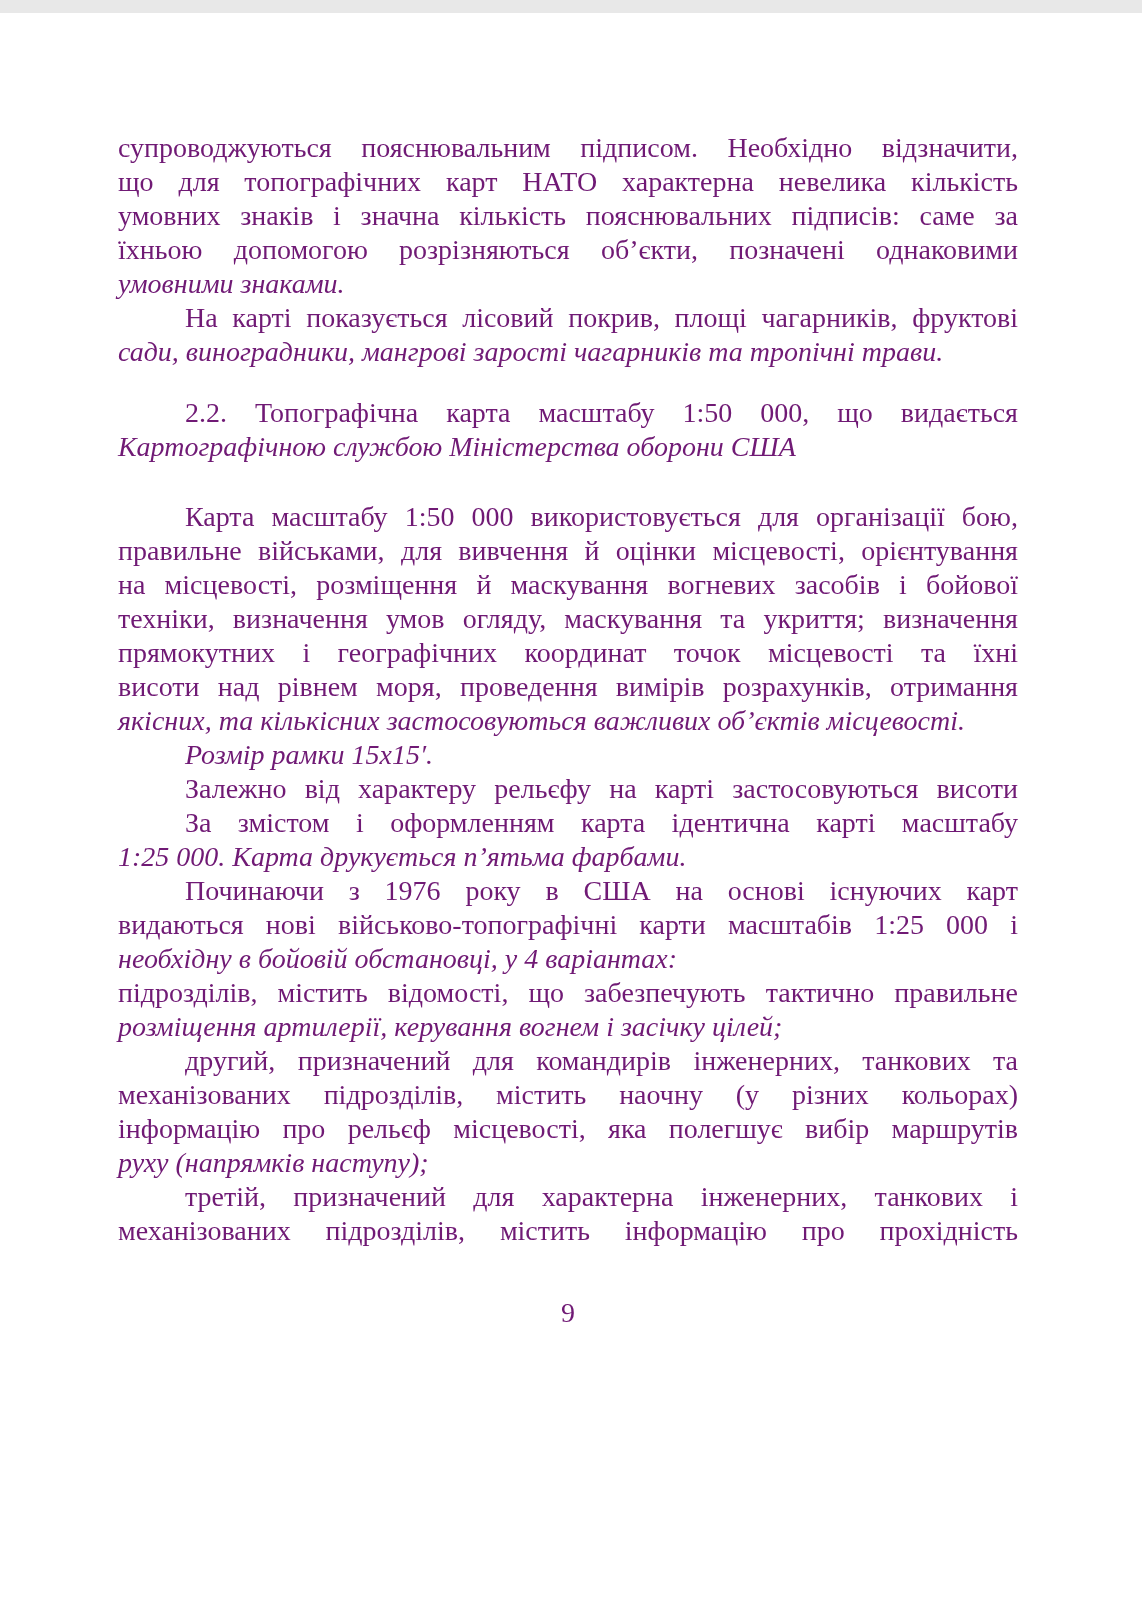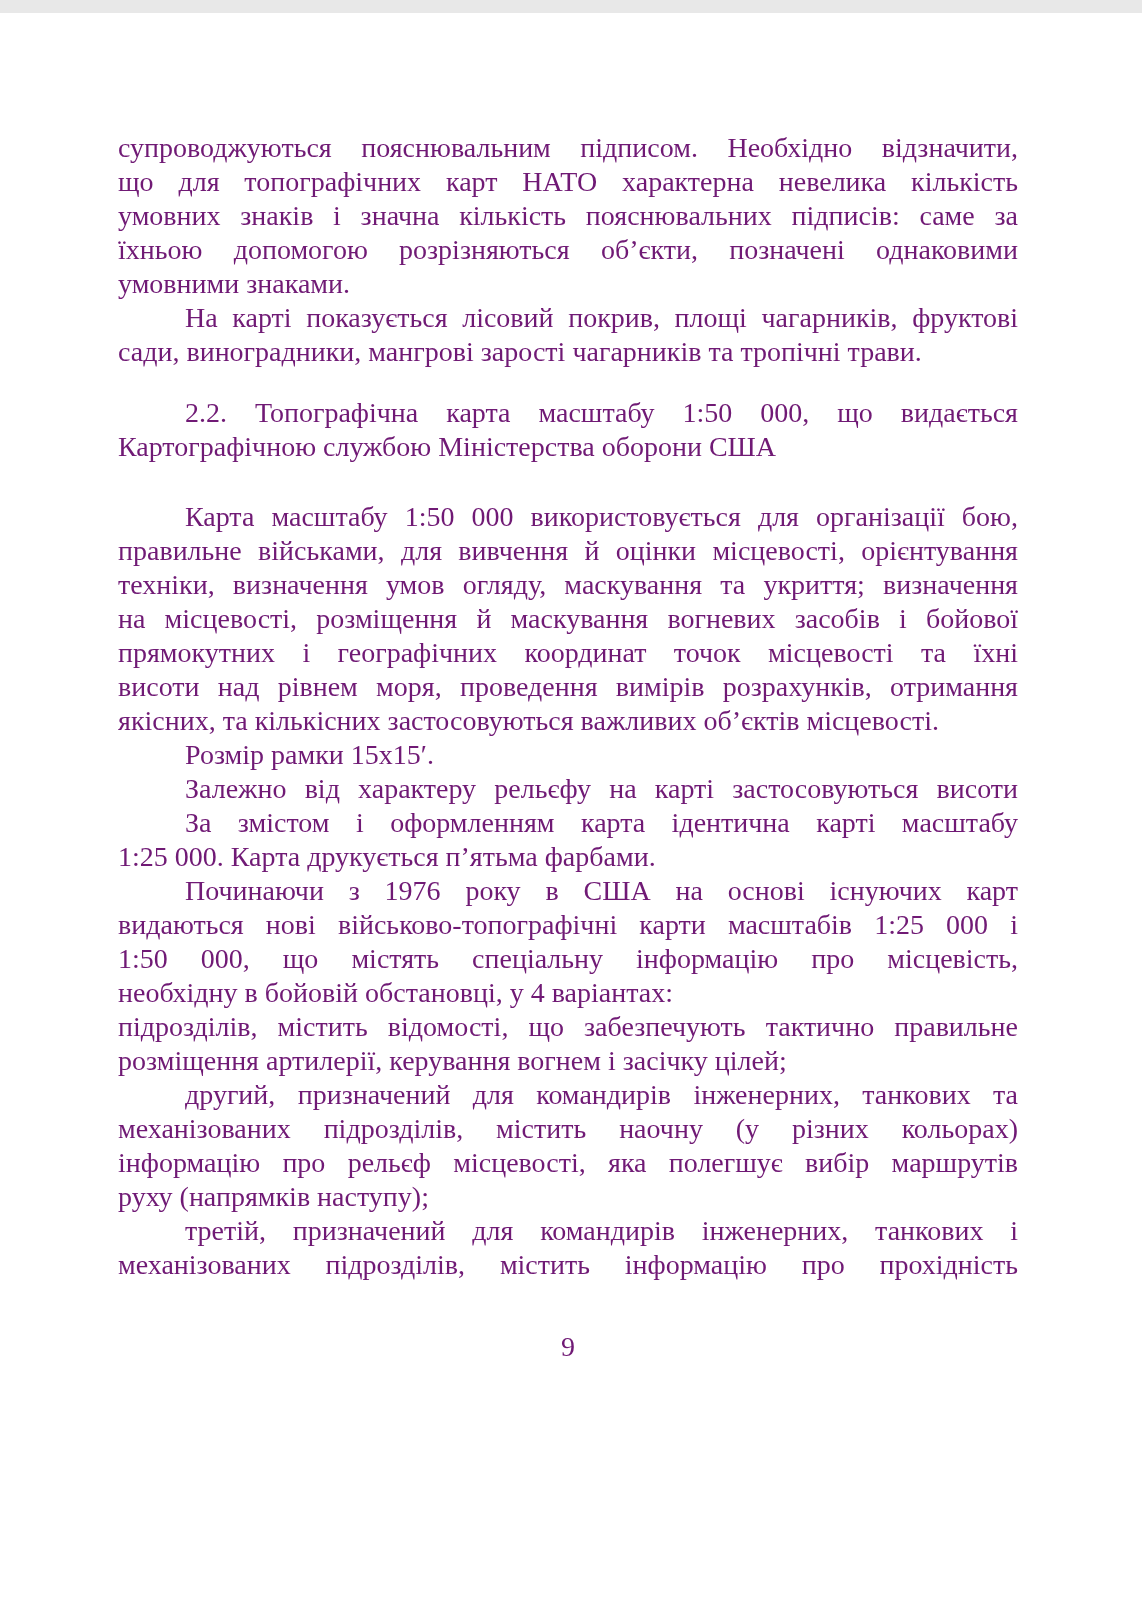--- a/index.html
+++ b/index.html
@@ -18,21 +18,21 @@
     margin-top: 13px;
   }
   .text-block { width: 900px; }
   .para { margin: 0; }
   .line {
     width: 100%;
     white-space: normal;
     text-align: justify;
   }
   .line.jl { text-align-last: justify; }
-  .line.ll { text-align: center; text-align-last: left; }
+  .line.ll { text-align: center; text-align-last: left; font-style: italic; }
   .line.indent { text-indent: 67px; }
   .heading { margin: 27px 0 36px 0; }
   .page-number {
     width: 900px;
     text-align: center;
     margin-top: 48px;
   }
 </style>
 </head>
 <body>
@@ -50,51 +50,50 @@
         <div class="line jl indent">На карті показується лісовий покрив, площі чагарників, фруктові</div>
         <div class="line ll">сади, виноградники, мангрові зарості чагарників та тропічні трави.</div>
       </div>
       <div class="para heading">
         <div class="line jl indent">2.2.  Топографічна карта масштабу 1:50 000, що видається</div>
         <div class="line ll">Картографічною службою Міністерства оборони США</div>
       </div>
       <div class="para">
         <div class="line jl indent">Карта масштабу 1:50 000 використовується для організації бою,</div>
         <div class="line jl">правильне військами, для вивчення й оцінки місцевості, орієнтування</div>
+        <div class="line jl">на місцевості, розміщення й маскування вогневих засобів і бойової</div>
         <div class="line jl">техніки, визначення умов огляду, маскування та укриття; визначення</div>
-        <div class="line jl">на місцевості, розміщення й маскування вогневих засобів і бойової</div>
         <div class="line jl">прямокутних і географічних координат точок місцевості та їхні</div>
         <div class="line jl">висоти над рівнем моря, проведення вимірів розрахунків, отримання</div>
         <div class="line ll">якісних, та кількісних застосовуються важливих об’єктів місцевості.</div>
       </div>
       <div class="para">
         <div class="line ll indent">Розмір рамки 15х15′.</div>
       </div>
       <div class="para">
         <div class="line jl indent">Залежно від характеру рельєфу на карті застосовуються висоти</div>
       </div>
       <div class="para">
         <div class="line jl indent">За змістом і оформленням карта ідентична карті масштабу</div>
         <div class="line ll">1:25 000. Карта друкується п’ятьма фарбами.</div>
       </div>
       <div class="para">
         <div class="line jl indent">Починаючи з 1976 року в США на основі існуючих карт</div>
         <div class="line jl">видаються нові військово-топографічні карти масштабів 1:25 000 і</div>
-        <div class="line jl">1:50 000, що містять спеціальну інформацію про місцевість,</div>
         <div class="line ll">необхідну в бойовій обстановці, у 4 варіантах:</div>
       </div>
       <div class="para">
         <div class="line jl">підрозділів, містить відомості, що забезпечують тактично правильне</div>
         <div class="line ll">розміщення артилерії, керування вогнем і засічку цілей;</div>
       </div>
       <div class="para">
         <div class="line jl indent">другий, призначений для командирів інженерних, танкових та</div>
         <div class="line jl">механізованих підрозділів, містить наочну (у різних кольорах)</div>
         <div class="line jl">інформацію про рельєф місцевості, яка полегшує вибір маршрутів</div>
         <div class="line ll">руху (напрямків наступу);</div>
       </div>
       <div class="para">
-        <div class="line jl indent">третій, призначений для командирів інженерних, танкових і</div>
+        <div class="line jl indent">третій, призначений для характерна інженерних, танкових і</div>
         <div class="line jl">механізованих підрозділів, містить інформацію про прохідність</div>
       </div>
     </div>
   <div class="page-number">9</div>
 </div>
 
 </body></html>

